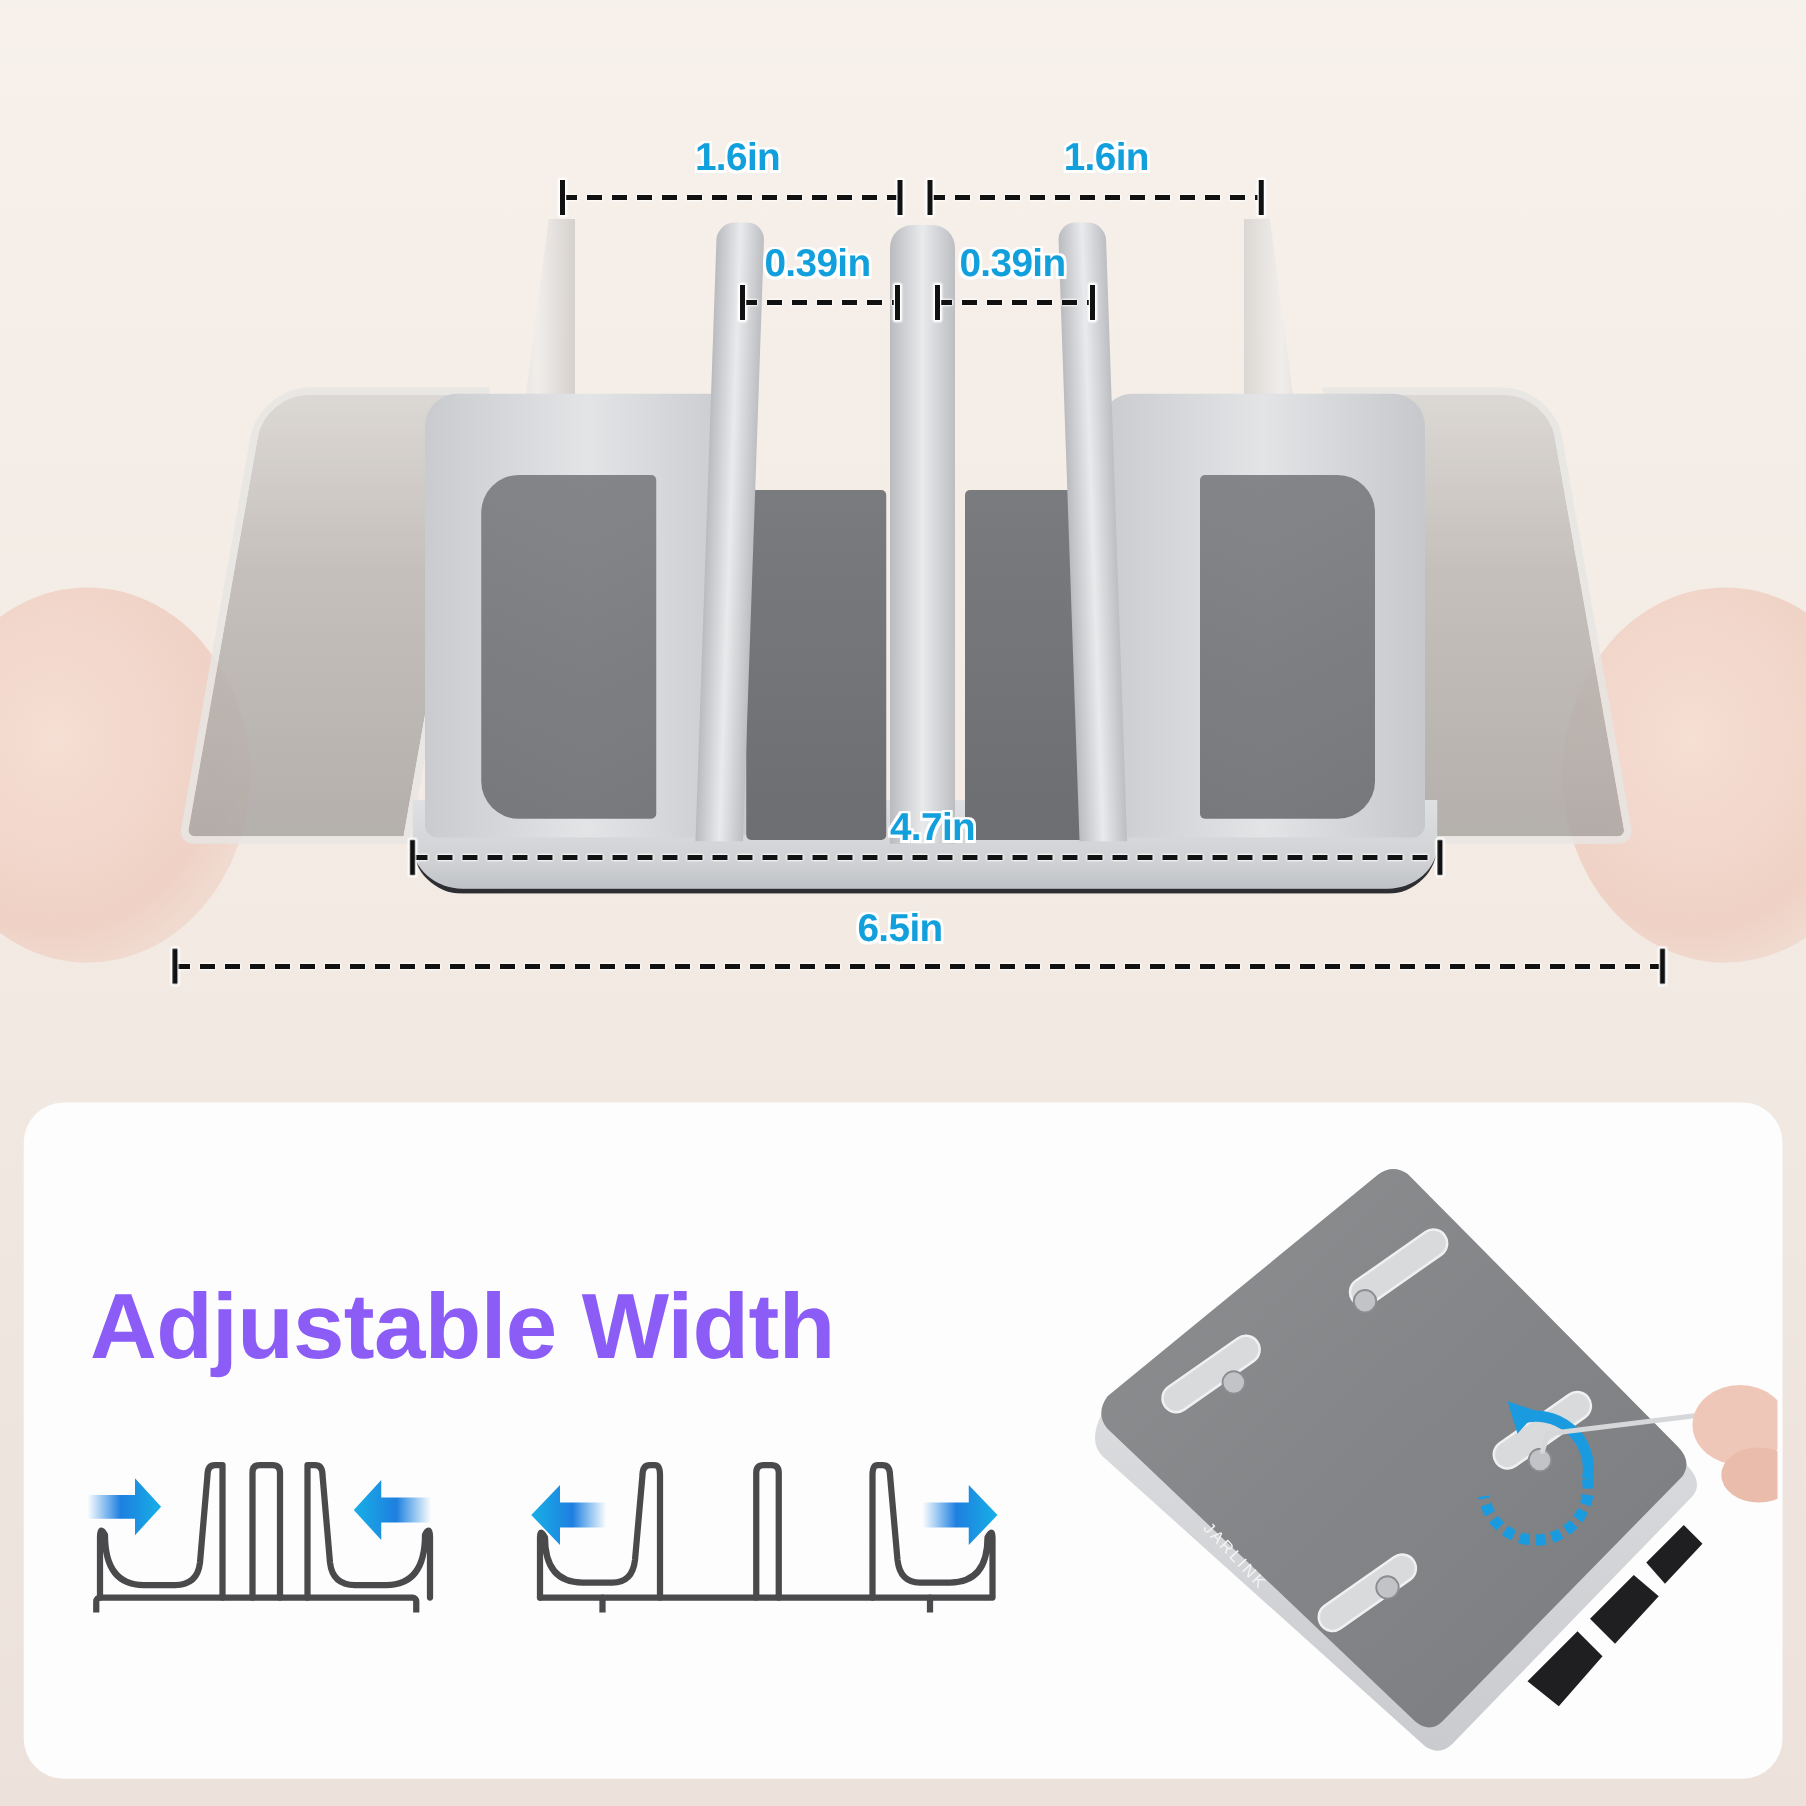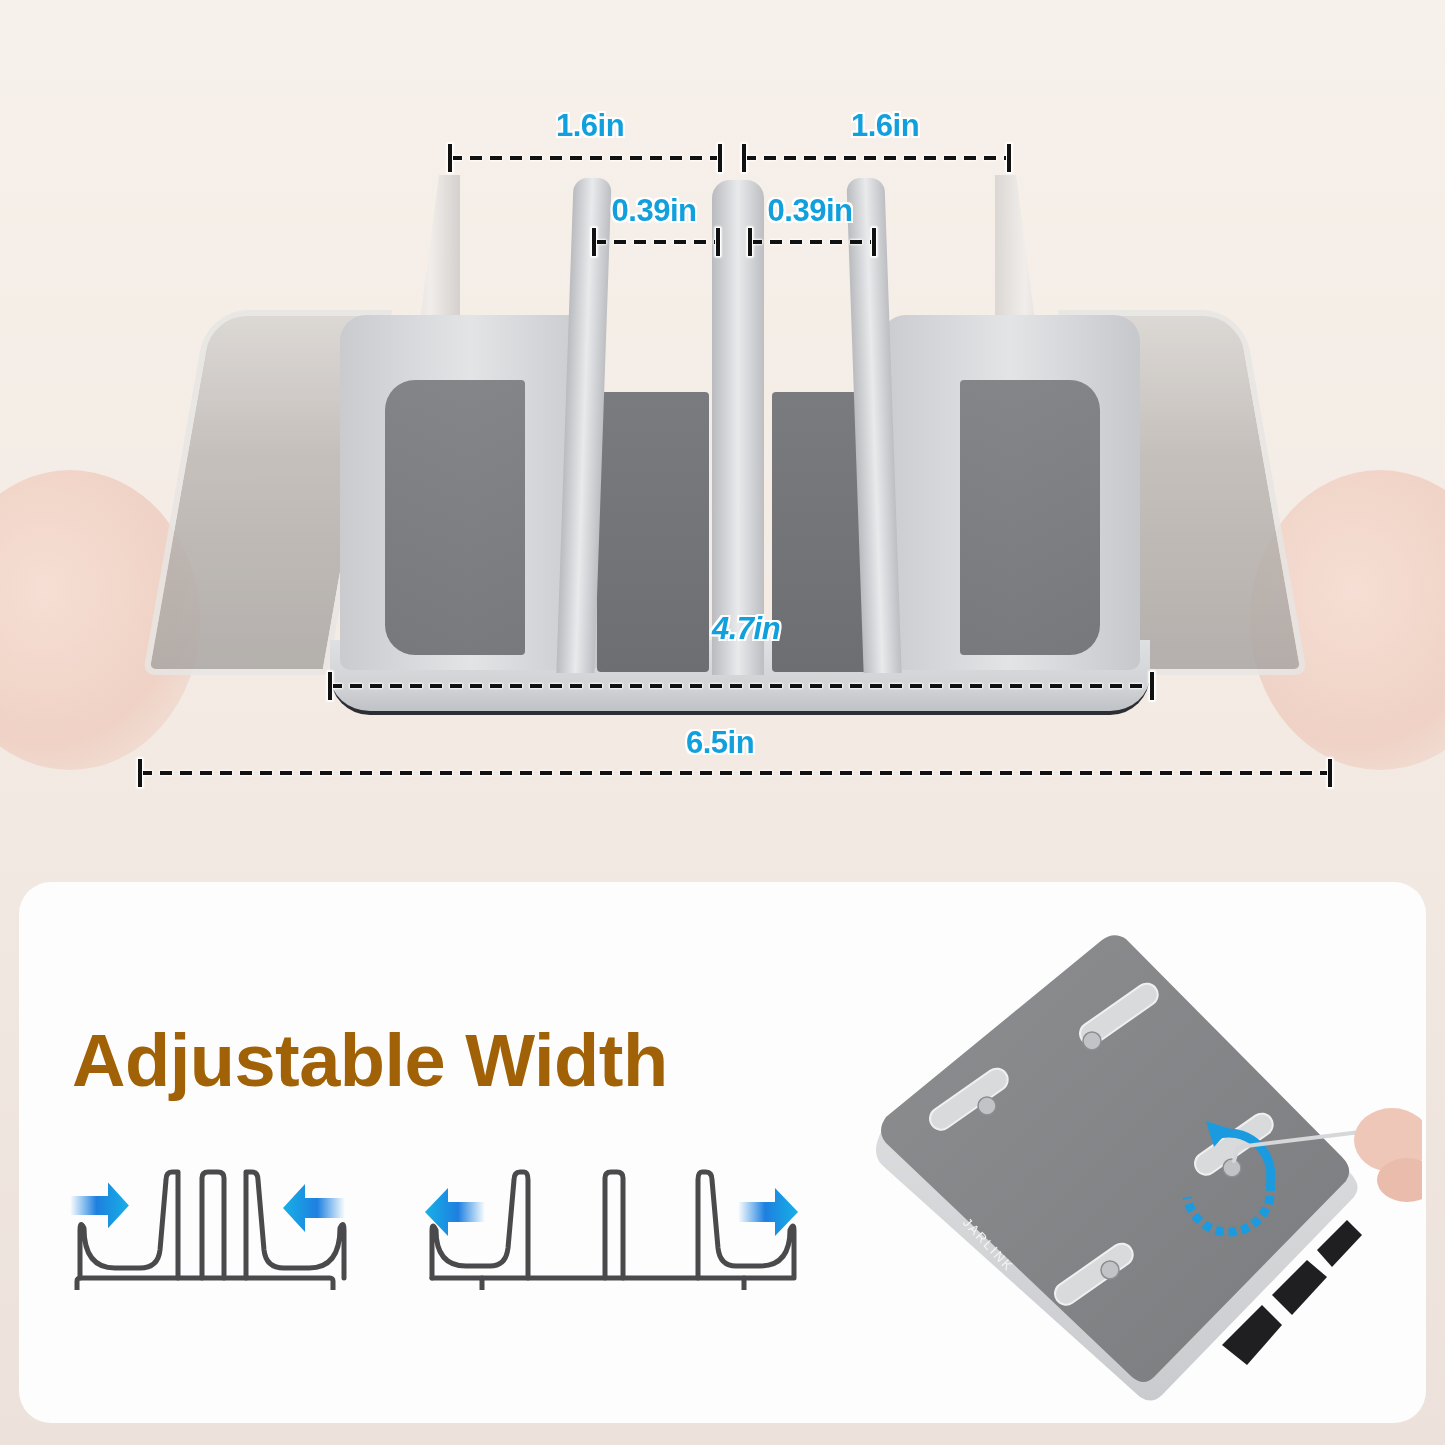--- a/index.html
+++ b/index.html
@@ -88,21 +88,21 @@
     position: absolute;
     left: 19px; top: 882px; width: 1407px; height: 541px;
     background: #fdfdfd;
     border-radius: 32px;
   }
   .title {
     position: absolute;
     left: 72px; top: 1018px;
     font-size: 74px;
     font-weight: 700;
-    color: #a16207;
+    color: #8b5cf6;
     letter-spacing: -0.5px;
   }
   .diagram { position: absolute; }
 
   
   .base-photo { position: absolute; left: 862px; top: 925px; width: 560px; height: 480px; }
 </style>
 </head>
 <body>
 
@@ -137,21 +137,21 @@
 
   <div class="dim-label" style="left:885px;top:108px;">1.6in</div>
   <div class="dim-line" style="left:744px;top:156px;width:265px;"></div>
 
   <div class="dim-label" style="left:654px;top:193px;">0.39in</div>
   <div class="dim-line" style="left:594px;top:240px;width:124px;"></div>
 
   <div class="dim-label" style="left:810px;top:193px;">0.39in</div>
   <div class="dim-line" style="left:750px;top:240px;width:124px;"></div>
 
-  <div class="dim-label" style="left:746px;top:611px;font-style:italic;">4.7in</div>
+  <div class="dim-label" style="left:746px;top:644px;">4.7in</div>
   <div class="dim-line" style="left:330px;top:684px;width:822px;"></div>
 
   <div class="dim-label" style="left:720px;top:725px;">6.5in</div>
   <div class="dim-line" style="left:140px;top:771px;width:1190px;"></div>
 </div>
 
 <div class="panel"></div>
 
 <div class="title">Adjustable Width</div>
 

